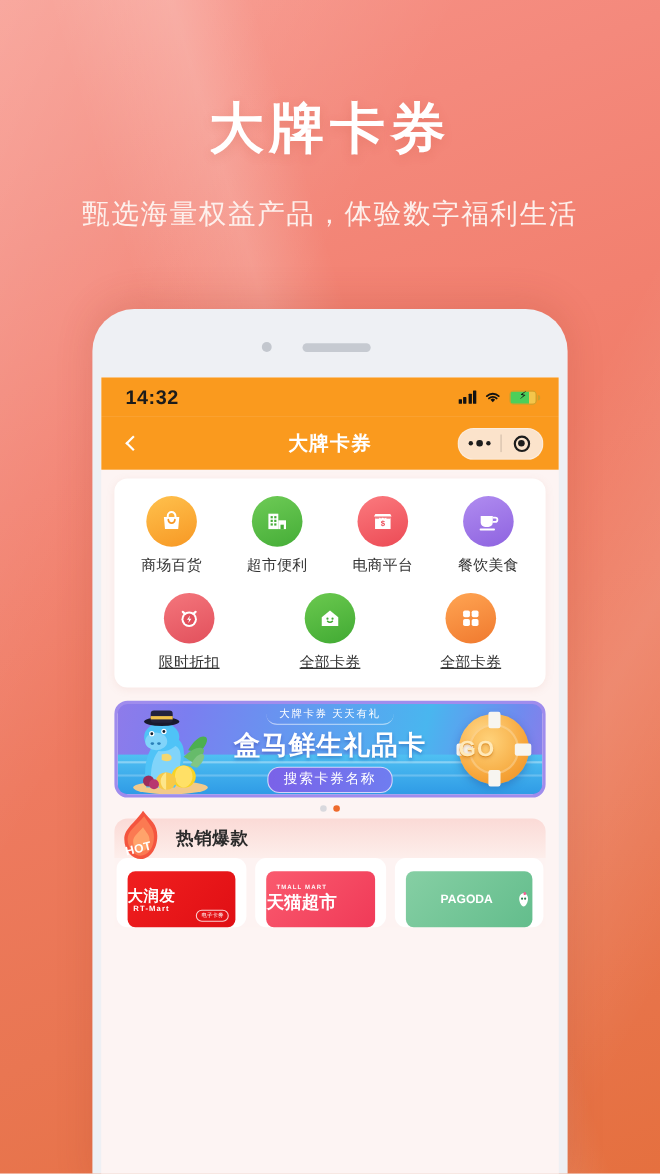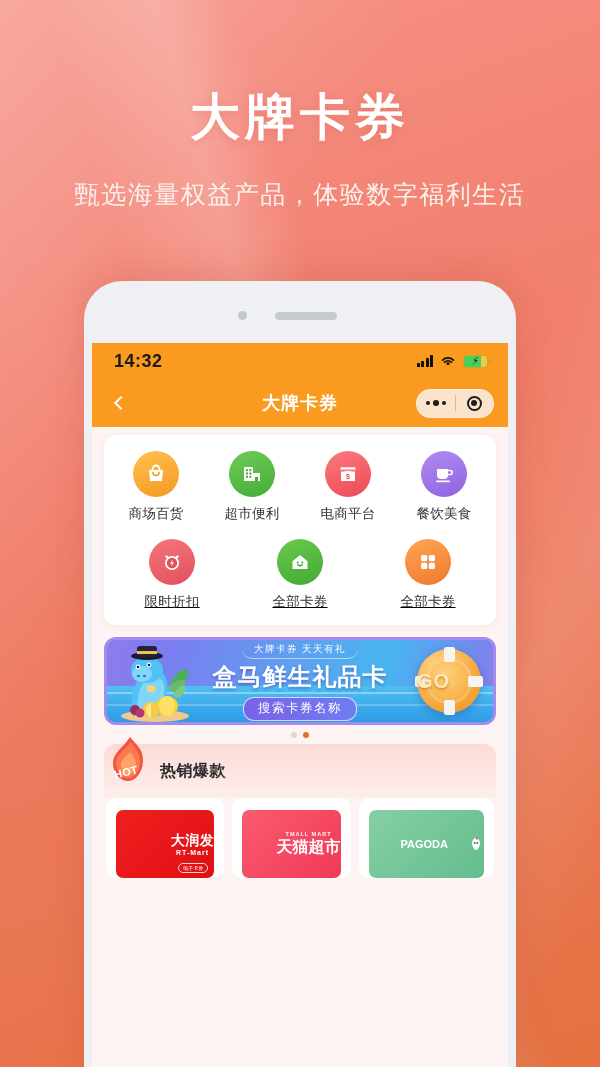--- a/index.html
+++ b/index.html
@@ -217,43 +217,43 @@
   .hippo {
     position: absolute; left: 6px; bottom: 0; width: 96px; height: 84px; z-index: 3;
   }
   .dots { display: flex; justify-content: center; gap: 6px; margin-top: 7px; }
   .dots i { width: 6px; height: 6px; border-radius: 50%; background: #d9d9de; }
   .dots i.on { background: #ee6a2c; }
 
   
   .hot-wrap { margin: 6px 12px 0; position: relative; }
   .hot-head {
-    height: 54px; border-radius: 12px 12px 0 0;
+    height: 36px; border-radius: 12px 12px 0 0;
     background: linear-gradient(180deg,#fbdad6,#fdeeeb);
     display: flex; align-items: center; padding-left: 56px;
   }
   .hot-title { font-size: 16px; font-weight: 700; color: #2b2b2b; letter-spacing: .5px; }
   .flame {
     position: absolute; left: 6px; top: -8px; width: 40px; height: 46px; z-index: 3;
   }
   .flame-txt {
     position: absolute; left: 5px; top: 22px; width: 34px; text-align: center;
     font-size: 11px; font-weight: 700; color: #fff; z-index: 4;
     transform: rotate(-14deg); letter-spacing: .3px;
   }
   .cards {
     background: #fdf3f2; display: flex; gap: 8px; padding: 0 2px;
   }
   .pcard {
     flex: 1; background: #fff; border-radius: 10px; padding: 12px 10px 0;
     display: flex; justify-content: center;
   }
   .gcard {
-    width: 100%; height: 68px; border-radius: 7px;
-    display: flex; align-items: center; justify-content: flex-end;
+    width: 100%; height: 51px; border-radius: 7px;
+    display: flex; align-items: center; justify-content: flex-start;
     position: relative; overflow: hidden;
   }
   .gc-red { background: linear-gradient(135deg,#f01f1f,#e00f14); }
   .gc-pink { background: linear-gradient(135deg,#fa5a6e,#f03a58); }
   .gc-green { background: linear-gradient(135deg,#86cfa4,#63bd8c); }
   .gc-logo { color: #fff; font-weight: 700; letter-spacing: .5px; text-align: center; }
   .rt-main { font-size: 14px; }
   .rt-sub { font-size: 7px; letter-spacing: 1px; margin-top: -1px; }
   .rt-badge {
     position: absolute; right: 6px; bottom: 5px;

